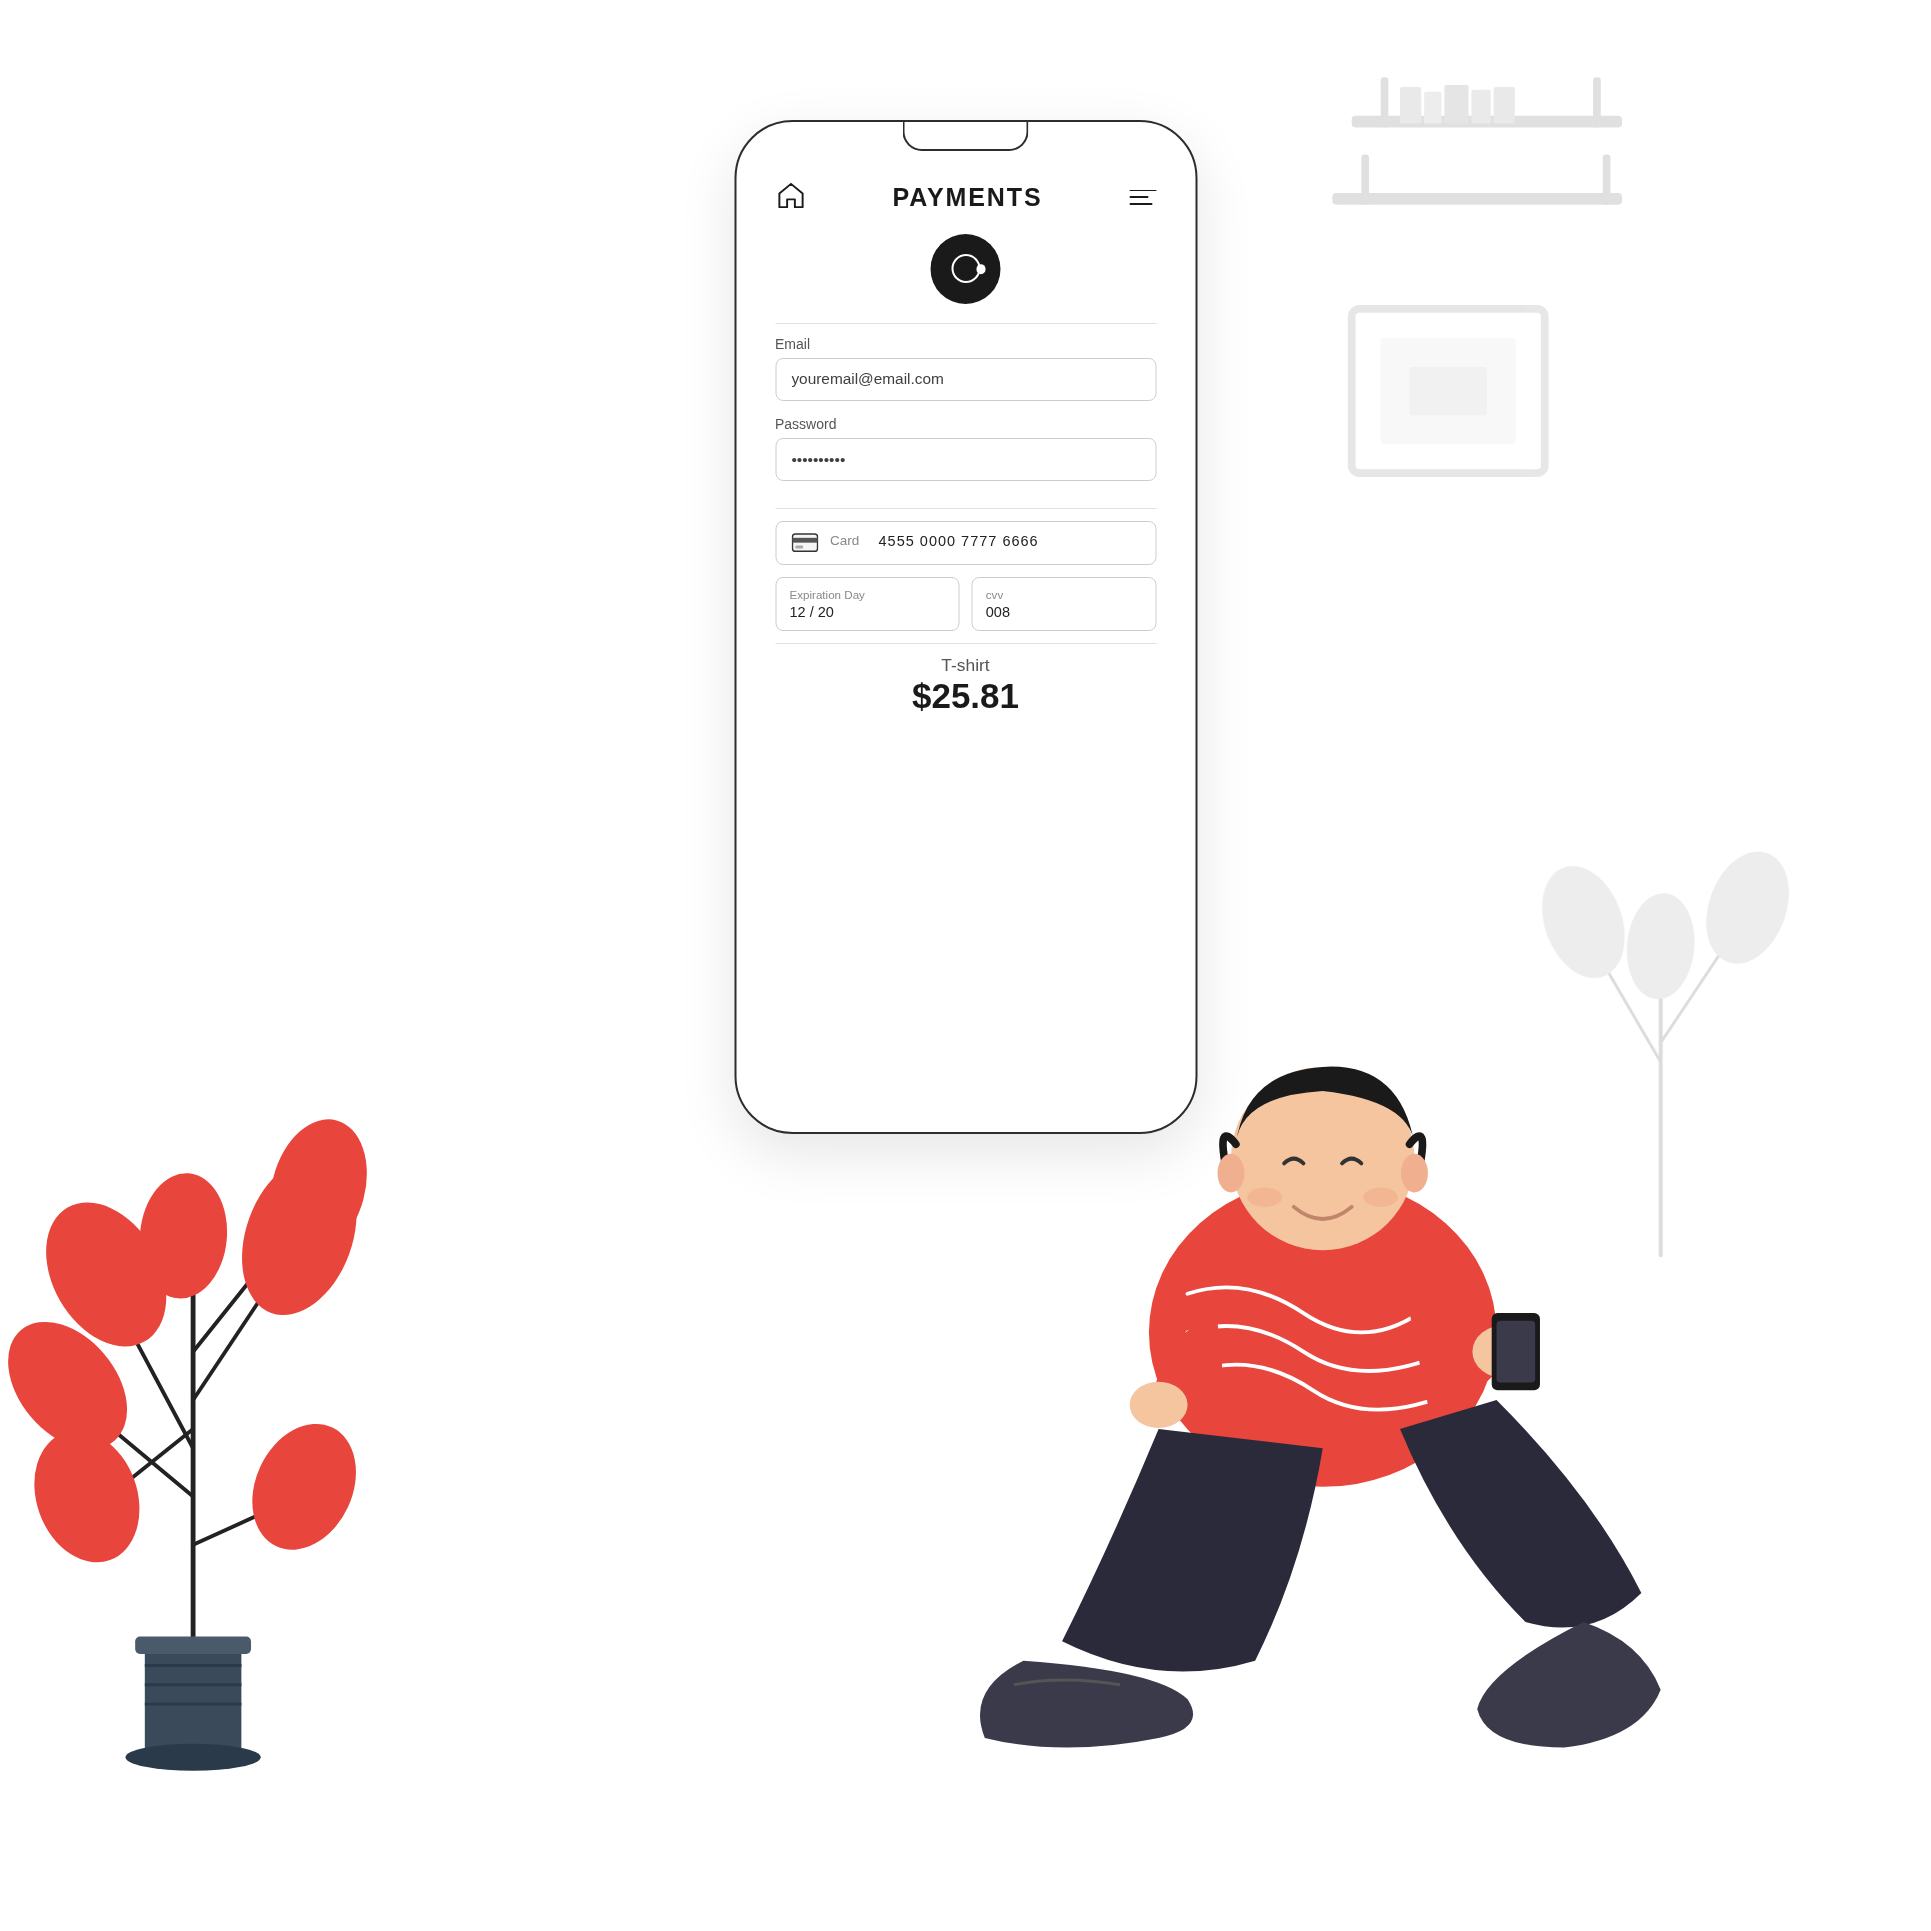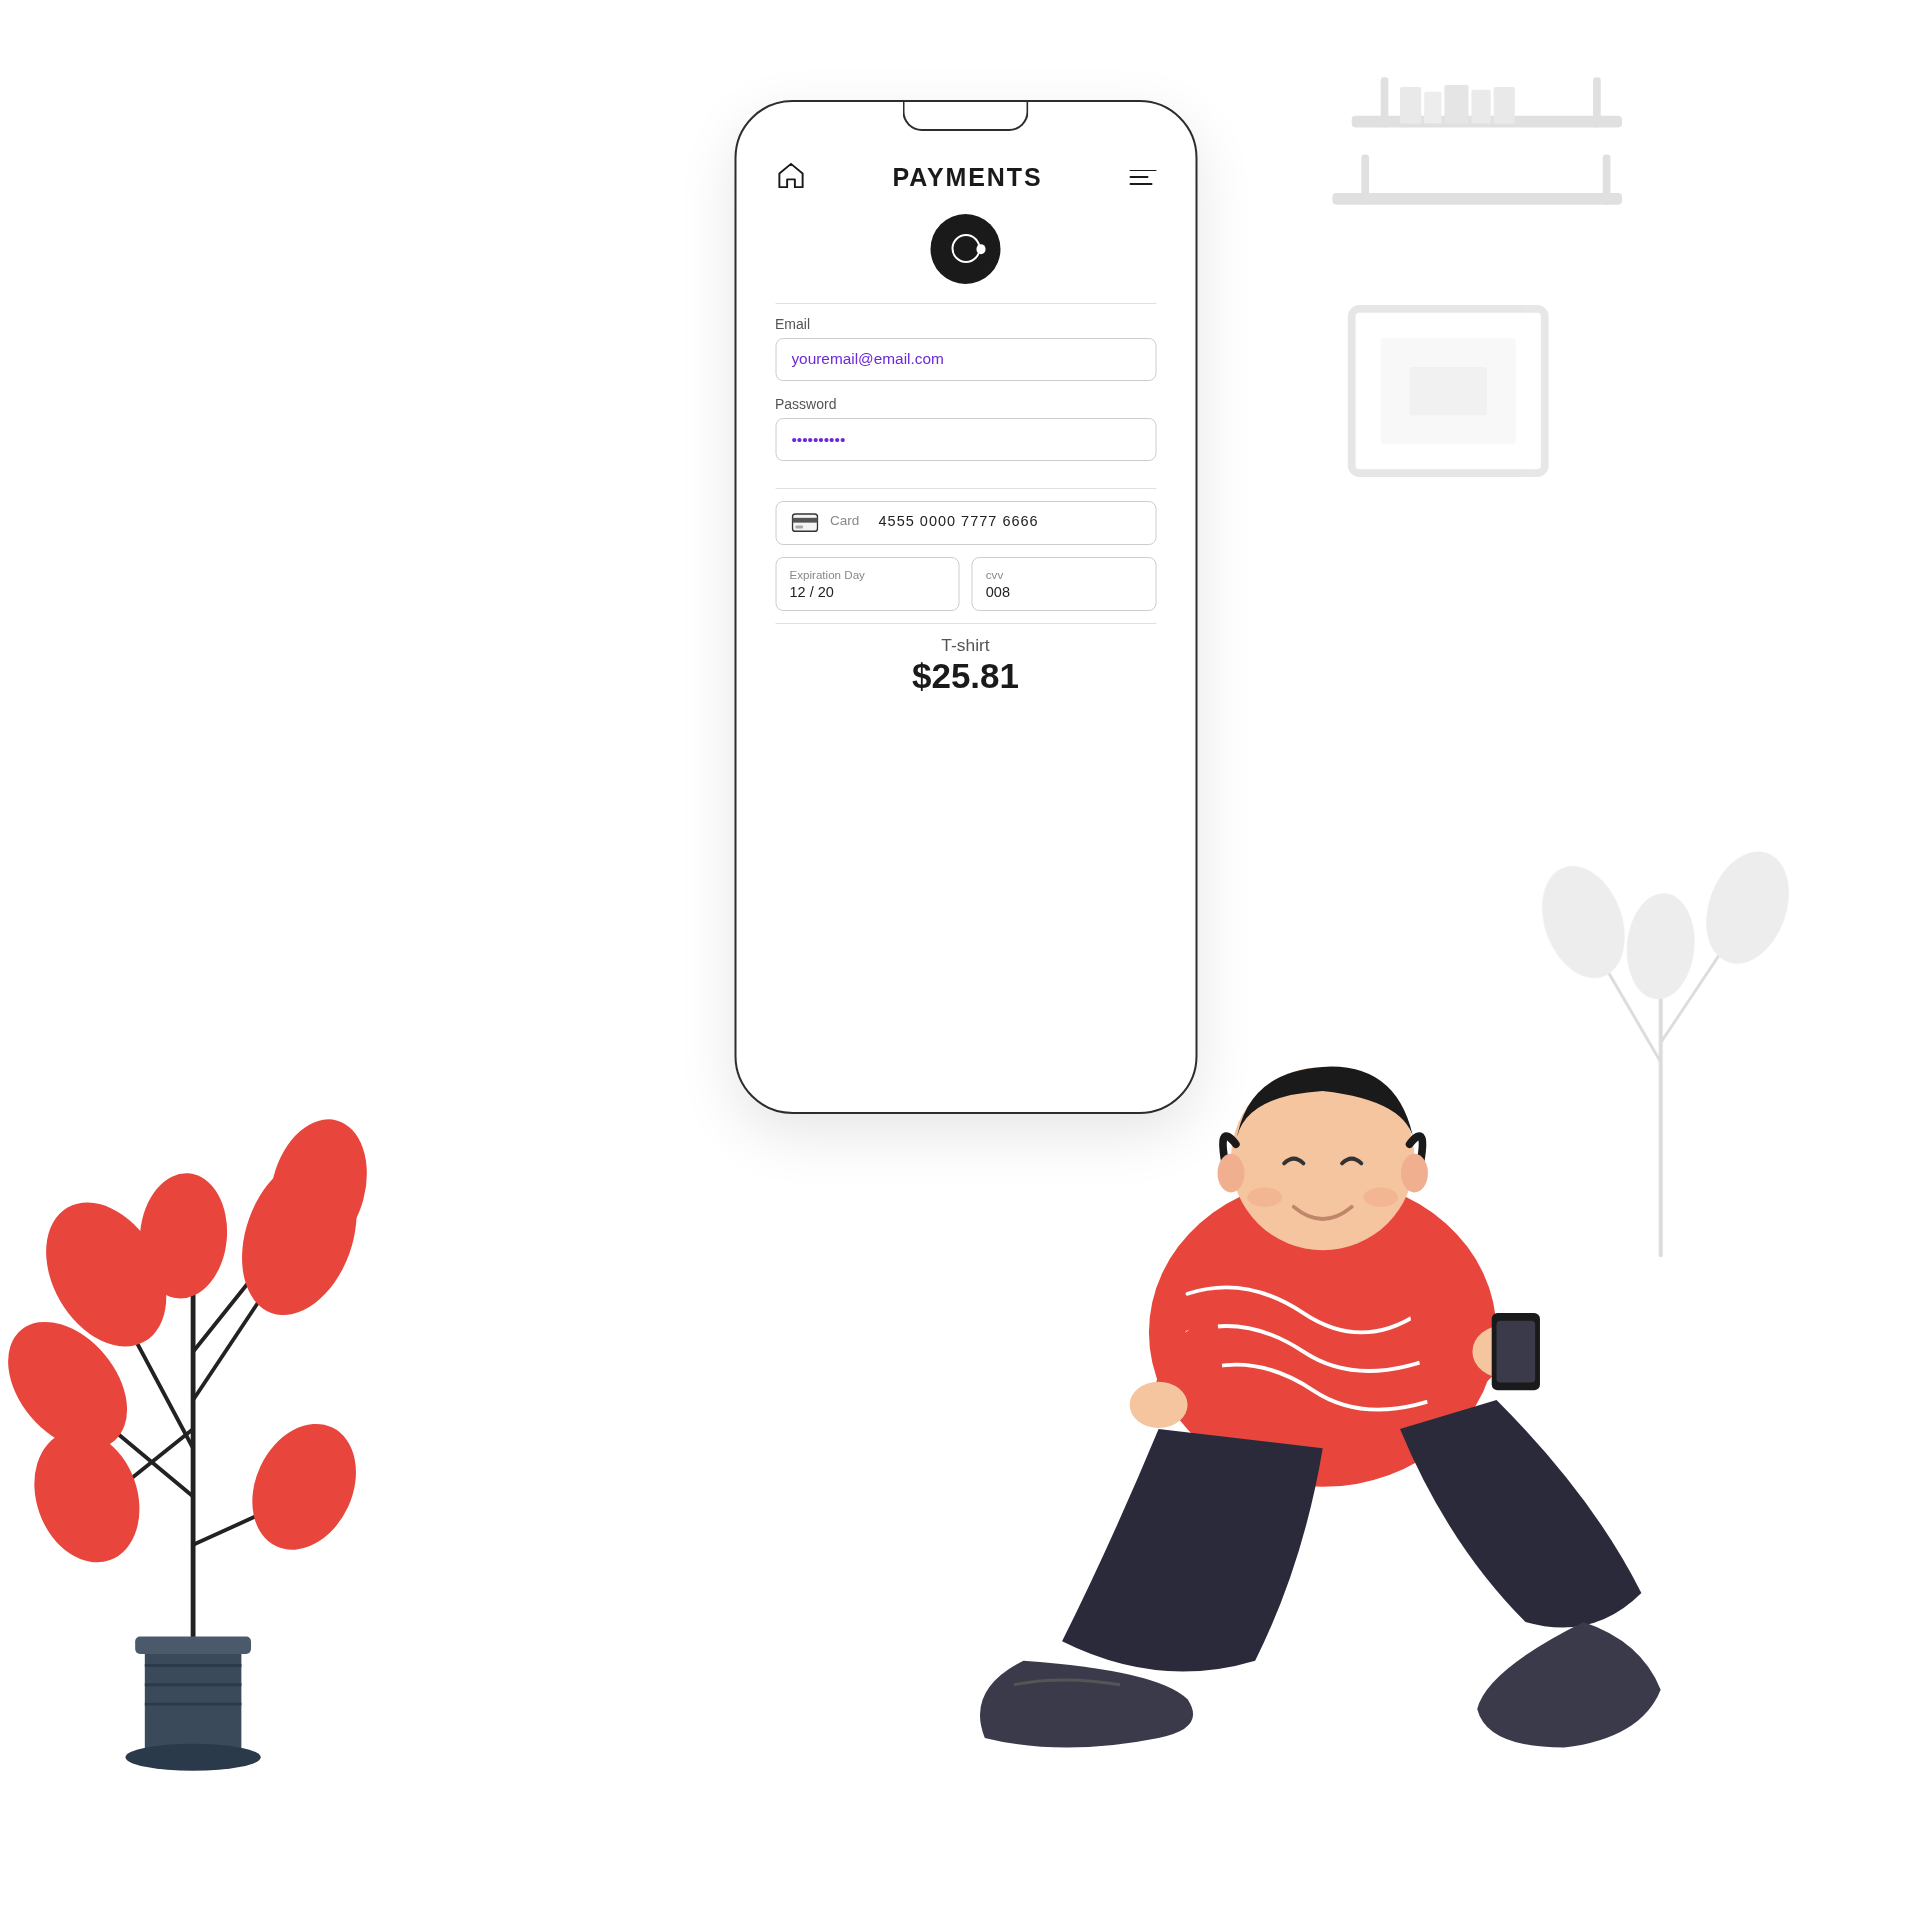--- a/index.html
+++ b/index.html
@@ -8,21 +8,21 @@
       height: 1931px;
       background: #ffffff;
       font-family: 'Segoe UI', Arial, sans-serif;
       overflow: hidden;
       position: relative;
     }
 
     
     .phone-container {
       position: absolute;
-      top: 100px;
+      top: 120px;
       left: 50%;
       transform: translateX(-50%);
       width: 463px;
       height: 1014px;
     }
 
     .phone-frame {
       width: 100%;
       height: 100%;
       border: 2.9px solid #2d2d2d;
@@ -141,21 +141,21 @@
       margin-bottom: 5.8px;
       font-weight: 400;
     }
 
     .field-input {
       width: 100%;
       border: 1.4px solid #ccc;
       border-radius: 7.7px;
       padding: 11.6px 15.4px;
       font-size: 15.4px;
-      color: #6d28d9;
+      color: #404040;
       background: #fff;
       margin-bottom: 15.4px;
       outline: none;
     }
 
     
     .card-field {
       width: 100%;
       border: 1.4px solid #ccc;
       border-radius: 7.7px;

